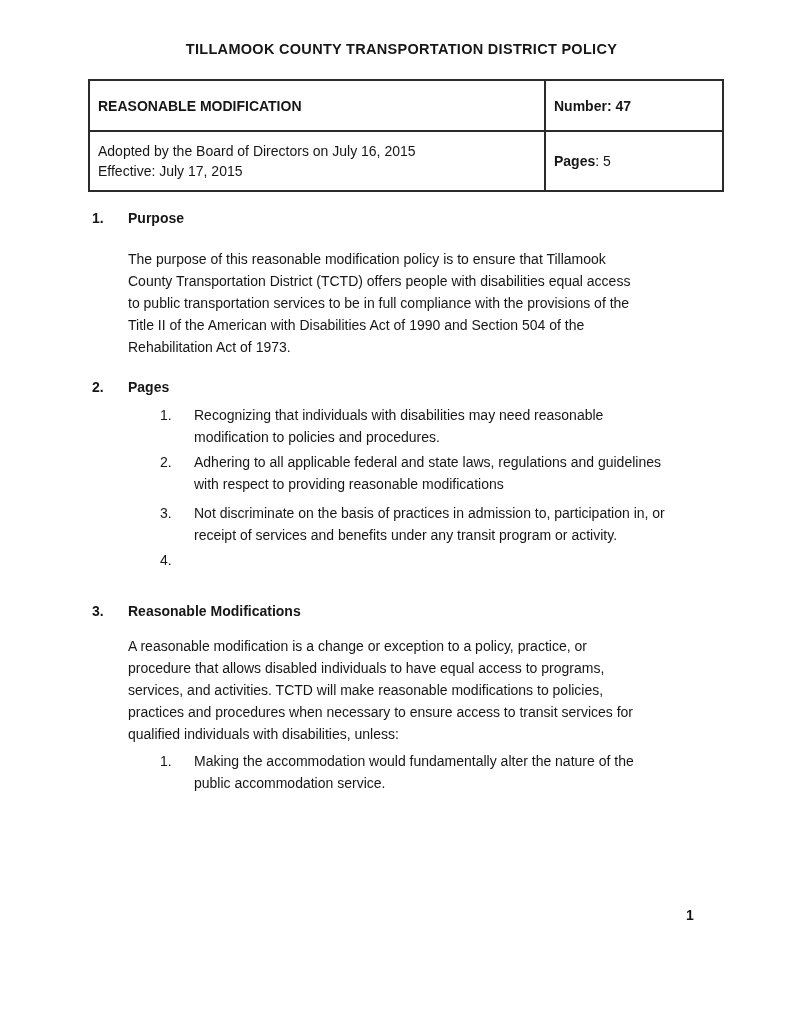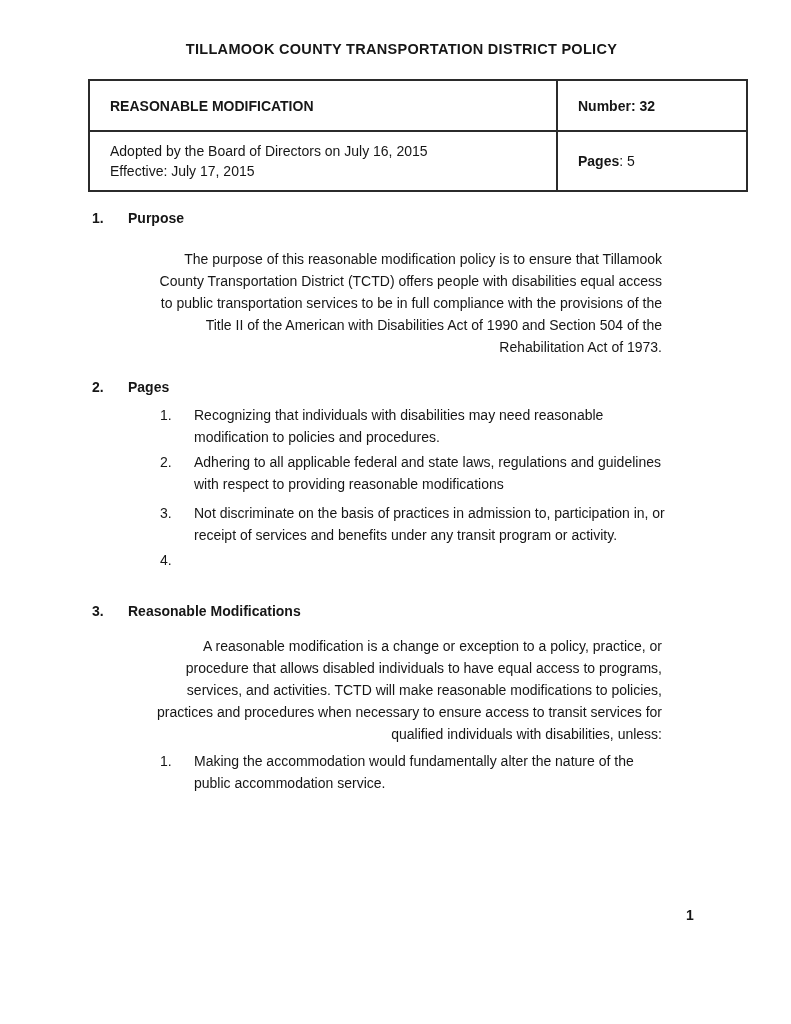--- a/index.html
+++ b/index.html
@@ -24,34 +24,34 @@
   }
   table.header-table {
     border-collapse: collapse;
     margin: 19px 0 0 88px;
     width: 610px;
     table-layout: fixed;
   }
   table.header-table td {
     border: 2px solid #2b2b2b;
     vertical-align: middle;
-    padding: 0 6px 0 20px;
+    padding: 0 6px 0 8px;
   }
   td.col-left  { width: 440px; }
   td.col-right { width: 162px; padding-left: 10px; }
   tr.row-1 td { height: 49px; }
   tr.row-2 td { height: 58px; }
   .bold { font-weight: bold; }
   .pre-line { white-space: pre-line; }
   .two-line { line-height: 20px; }
 
   .section { margin-left: 92px; }
   .sec-head { display: flex; font-weight: bold; }
   .sec-num { width: 36px; flex: 0 0 36px; }
-  .para { width: 570px; text-align: right; }
+  .para { margin-left: 36px; width: 570px; }
   .list-item { display: flex; margin-left: 68px; }
   .item-num { width: 34px; flex: 0 0 34px; }
   .item-text { width: 500px; }
 
   .page-number {
     position: absolute;
     left: 686px;
     top: 904px;
     font-weight: bold;
   }
@@ -60,21 +60,21 @@
 <body>
 
 <div class="page">
 
   <div class="doc-title">TILLAMOOK COUNTY TRANSPORTATION DISTRICT POLICY</div>
 
   <table class="header-table">
     <tbody>
         <tr class="row-1">
       <td class="col-left bold">REASONABLE MODIFICATION</td>
-      <td class="col-right bold">Number: 32</td>
+      <td class="col-right bold">Number: 47</td>
     </tr>
     <tr class="row-2">
       <td class="col-left">
         <div class="pre-line two-line">Adopted by the Board of Directors on July 16, 2015
 Effective: July 17, 2015</div>
       </td>
       <td class="col-right"><span class="bold">Pages</span><span>: 5</span></td>
     </tr>
   </tbody>
     </table>

